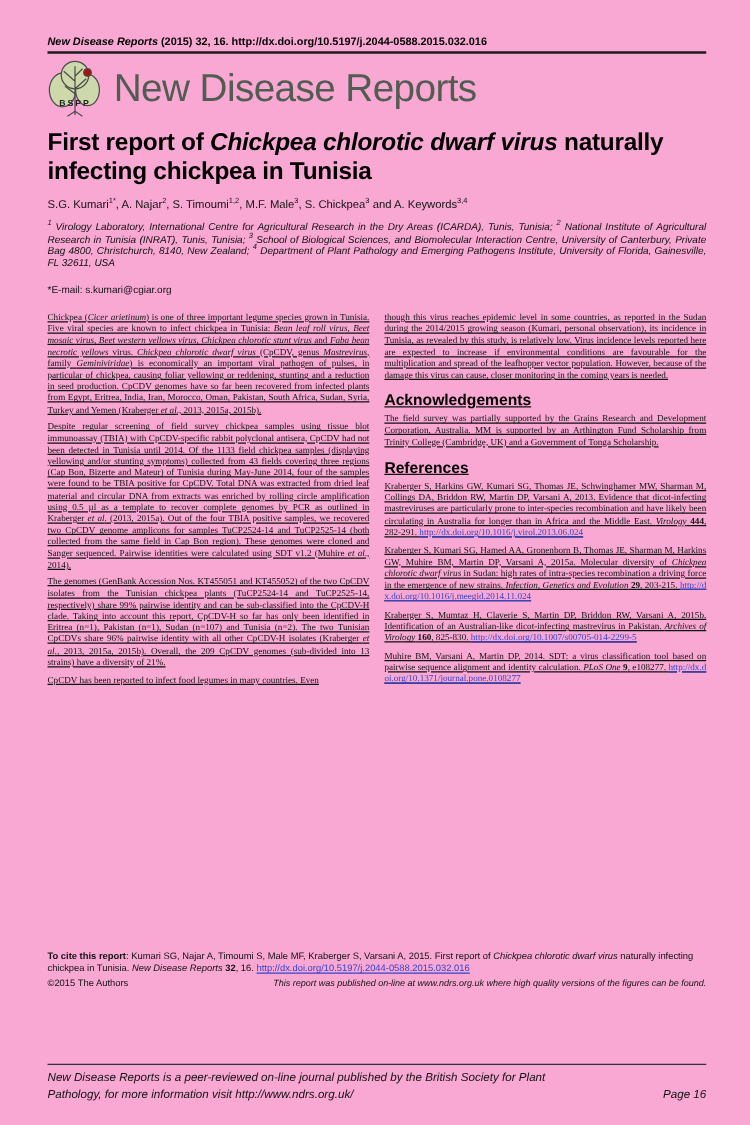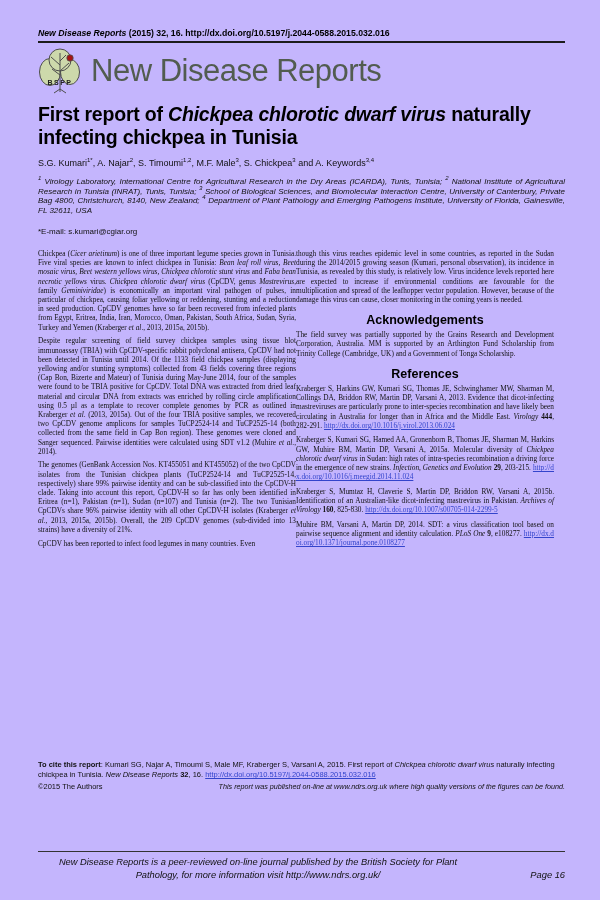--- a/index.html
+++ b/index.html
@@ -1,51 +1,51 @@
 <!DOCTYPE html>
 <html style="--link-color: #3344cc; --masthead-color: #525c50; --logo-leaf: #cdd9ab; --logo-outline: #4d4d4d; --logo-dot: #a51414;"><head>
 <meta charset="utf-8">
 <style>
   html,body{margin:0;padding:0;background:#ffffff;}
   .page{position:relative;width:600px;height:900px;box-sizing:border-box;
-        padding:28px 35px 0 38px;background:#c4b5fd;overflow:hidden;
+        padding:28px 35px 0 38px;background:#f9a8d4;overflow:hidden;
         font-family:"Liberation Serif",serif;color:#111;}
   
   .journal-line{font-family:"Liberation Sans",sans-serif;font-size:8.7px;color:#000;}
   .top-rule{border:0;border-top:2.4px solid #1c1c1c;margin:3px 0 0 0;}
   .masthead{display:flex;align-items:center;margin-top:4px;height:48px;}
   .masthead-title{font-family:"Liberation Sans",sans-serif;font-size:31px;
                   color:var(--masthead-color,#525c50);margin-left:9px;letter-spacing:-0.5px;}
   
   h1.paper-title{font-family:"Liberation Sans",sans-serif;font-size:19.5px;line-height:1.2;
                  font-weight:bold;color:#000;margin:8px 0 0 0;letter-spacing:-0.2px;}
   .authors{font-family:"Liberation Sans",sans-serif;font-size:9px;margin-top:8px;}
   .authors sup,.affiliations sup{font-size:6px;}
   .affiliations{font-family:"Liberation Sans",sans-serif;font-style:italic;font-size:8px;
                 line-height:9.8px;margin-top:9px;text-align:justify;}
   .email{font-family:"Liberation Sans",sans-serif;font-size:8px;margin-top:11px;}
   .meta-line{font-size:8.2px;margin-top:13px;font-style:italic;}
   
-  .columns{display:flex;margin-top:13px;}
+  .columns{display:flex;gap:12px;margin-top:13px;text-decoration:underline;}
   .col{width:258px;}
   .body-par{font-size:7.3px;line-height:9.2px;text-align:justify;margin:0 0 4.5px 0;}
   .section-heading{font-family:"Liberation Sans",sans-serif;font-size:12.5px;font-weight:bold;
-                   margin:9px 0 3px 0;color:#000;text-align:center;}
+                   margin:9px 0 3px 0;color:#000;}
   .reference{font-size:7.3px;line-height:9.3px;text-align:justify;margin:0 0 5px 0;}
   .link{color:var(--link-color,#3344cc);text-decoration:underline;word-break:break-all;}
   
   .footer-cite{position:absolute;left:38px;right:35px;top:760px;
                font-family:"Liberation Sans",sans-serif;font-size:7.5px;line-height:1.35;}
   .footer-cite-row{display:flex;justify-content:space-between;margin-top:2px;}
   .published-note{font-style:italic;font-size:7.2px;}
   .footer-bottom{position:absolute;left:38px;right:35px;top:851px;border-top:1.4px solid #333;
                  padding-top:4px;display:flex;justify-content:space-between;
                  font-family:"Liberation Sans",sans-serif;font-style:italic;font-size:9.3px;
                  line-height:1.35;}
-  .footer-note{max-width:440px;text-align:center;}
+  .footer-note{max-width:440px;}
   .page-number{white-space:nowrap;align-self:flex-end;}
   sup{line-height:0;}
 </style>
 </head>
 <body>
 
 <div class="page">
 
   <div class="journal-line"><span style="font-style: italic; font-weight: bold;">New Disease Reports</span><span style="font-weight: bold;"> (2015) 32, 16. http://dx.doi.org/10.5197/j.2044-0588.2015.032.016</span></div>
   <hr class="top-rule">

